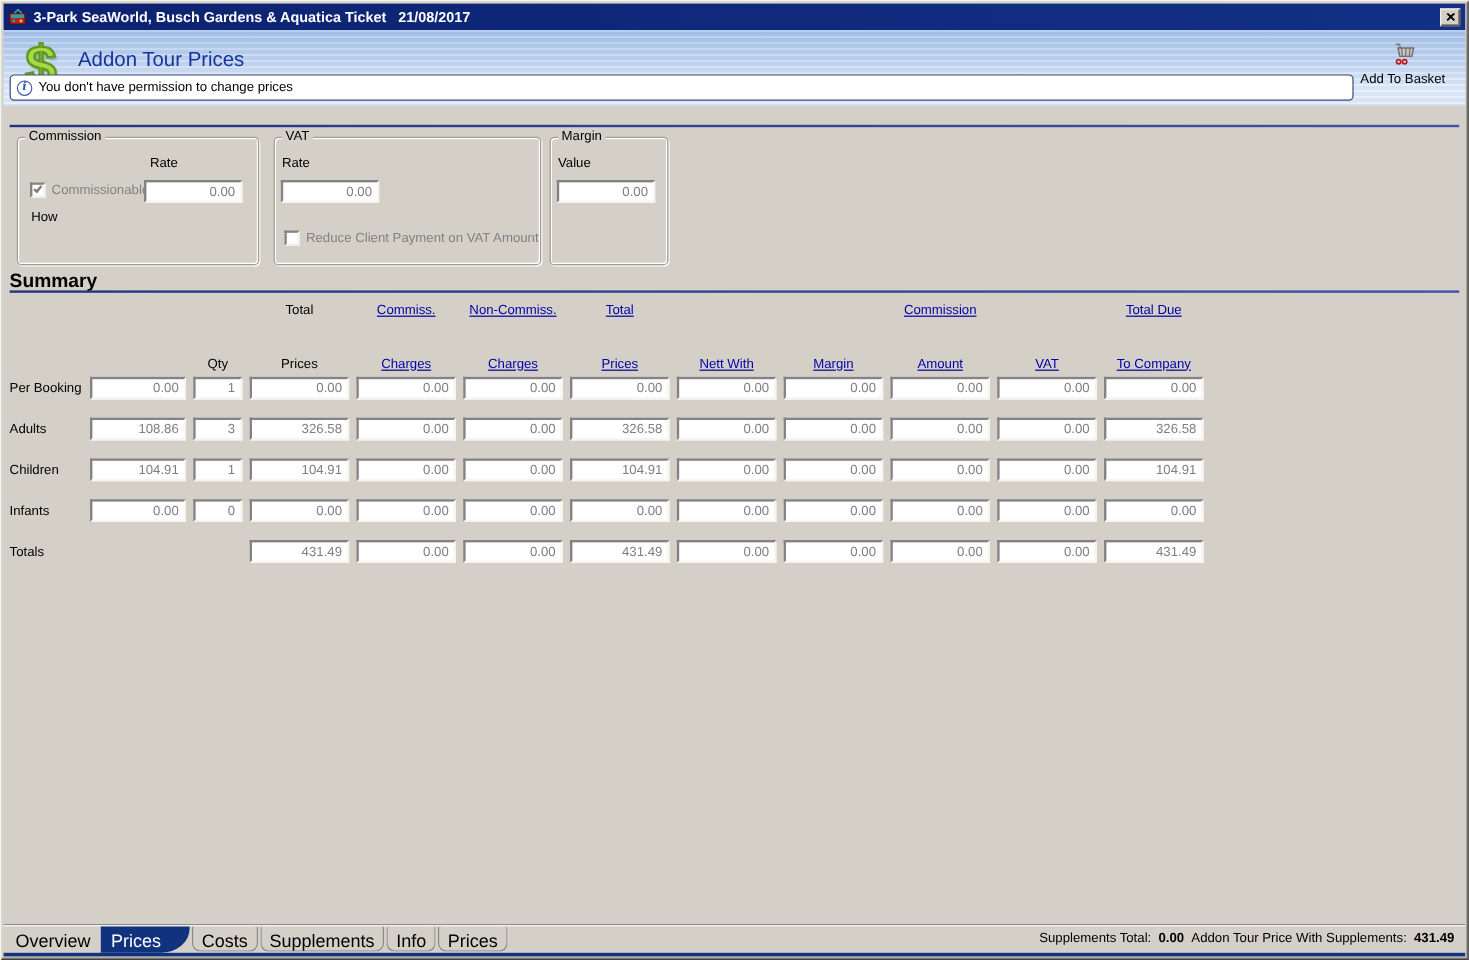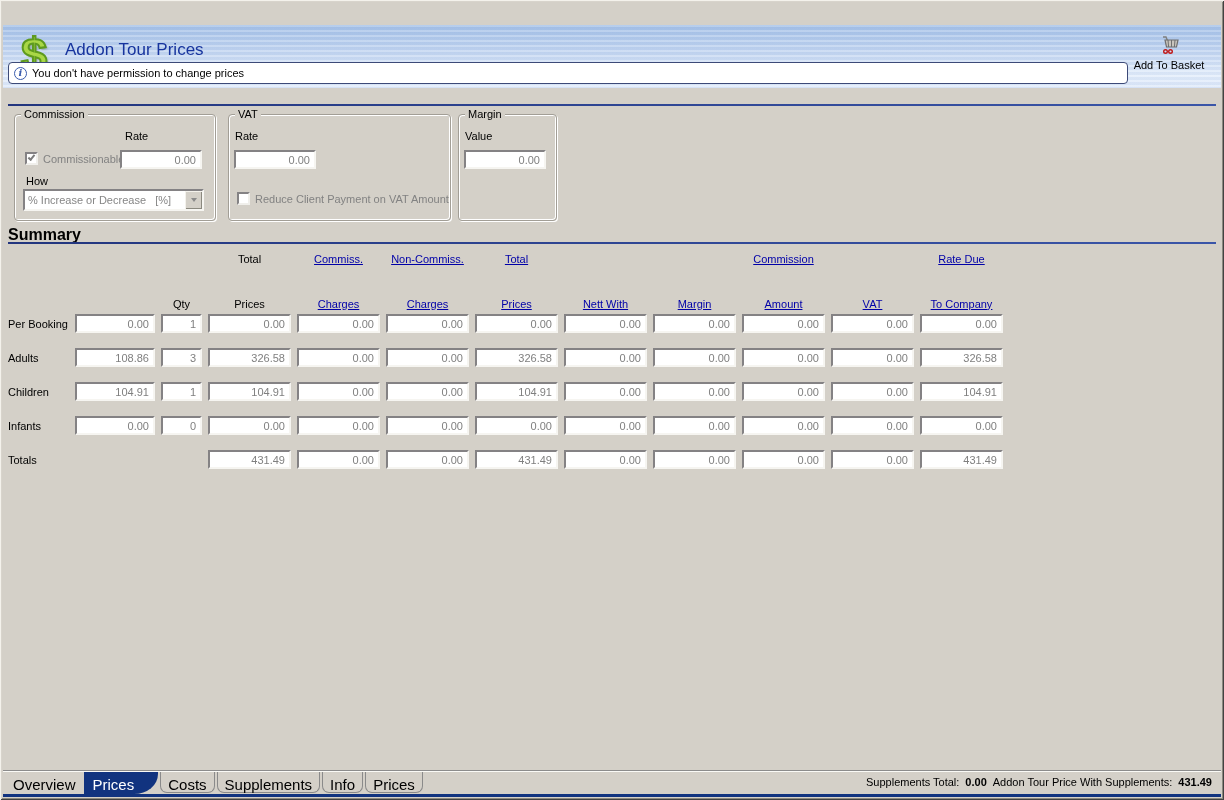--- a/index.html
+++ b/index.html
@@ -126,20 +126,35 @@
   .status span { margin-left:6px; }
   .status span:first-child { margin-left:0; }
   .status .b { font-weight:bold; }
   .navystrip { position:absolute; left:3px; right:3px; top:794px; height:3px; background:#11337f; }
 </style>
 </head>
 <body>
 
 <div class="window">
 
+  <div class="titlebar">
+    <svg width="16" height="14" viewBox="0 0 16 14">
+      <rect x="1" y="4" width="13" height="9" rx="1.5" fill="#b42525" stroke="#5e0f0f"></rect>
+      <rect x="2" y="5" width="11" height="3" fill="#2fa0a0"></rect>
+      <circle cx="4.5" cy="10.5" r="1.2" fill="#2fa0a0"></circle>
+      <circle cx="10.5" cy="10.5" r="1.2" fill="#e0d020"></circle>
+      <path d="M5 4 L8 1 L11 4" stroke="#2fa0a0" fill="none" stroke-width="1.4"></path>
+    </svg>
+    <span class="ttext">3-Park SeaWorld, Busch Gardens &amp; Aquatica Ticket   21/08/2017</span>
+    <span class="closebtn">
+      <svg width="8" height="7" viewBox="0 0 8 7">
+        <path d="M1 0 L7 6 M7 0 L1 6" stroke="#000" stroke-width="1.6"></path>
+      </svg>
+    </span>
+  </div>
 
   <div class="headerband">
     <span class="dollar">$</span>
     <span class="htitle">Addon Tour Prices</span>
     <div class="infobar">
       <span class="iicon">i</span>
       <span>You don't have permission to change prices</span>
     </div>
     <div class="basket">
       <svg width="26" height="20" viewBox="0 0 26 20">
@@ -157,26 +172,20 @@
 
   <div class="gb gb-commission">
     <span class="gblabel">Commission</span>
     <span class="lbl" style="left:110px; top:15px;">Rate</span>
     <span class="cb checked" style="left:10px; top:37px;">
         <span class="ck"></span>
       </span>
     <span class="lbl dis" style="left:28px; top:38px;">Commissionable</span>
     <input class="tb" style="left: 105px; top: 35px;" readonly="" value="0.00">
     <span class="lbl" style="left:11px; top:60px;">How</span>
-    <div class="dd">
-      <span class="ddtext">% Increase or Decrease   [%]</span>
-      <span class="ddbtn">
-          <span class="tri"></span>
-        </span>
-    </div>
   </div>
 
   <div class="gb gb-vat">
     <span class="gblabel">VAT</span>
     <span class="lbl" style="left:6px; top:15px;">Rate</span>
     <input class="tb" style="left: 5px; top: 35px;" readonly="" value="0.00">
     <span class="cb" style="left:8px; top:77px;"></span>
     <span class="lbl dis" style="left:26px; top:78px;">Reduce Client Payment on VAT Amount</span>
   </div>
 
@@ -195,21 +204,21 @@
         <div class="hcell"></div>
         <div class="hcell"></div>
         <div class="hcell">Total</div>
         <div class="hcell hlink">Commiss.</div>
         <div class="hcell hlink">Non-Commiss.</div>
         <div class="hcell hlink">Total</div>
         <div class="hcell"></div>
         <div class="hcell"></div>
         <div class="hcell hlink">Commission</div>
         <div class="hcell"></div>
-        <div class="hcell hlink">Rate Due</div>
+        <div class="hcell hlink">Total Due</div>
       </div>
       <div class="trow hrow hrow2">
         <div class="hcell"></div>
         <div class="hcell"></div>
         <div class="hcell">Qty</div>
         <div class="hcell">Prices</div>
         <div class="hcell hlink">Charges</div>
         <div class="hcell hlink">Charges</div>
         <div class="hcell hlink">Prices</div>
         <div class="hcell hlink">Nett With</div>

